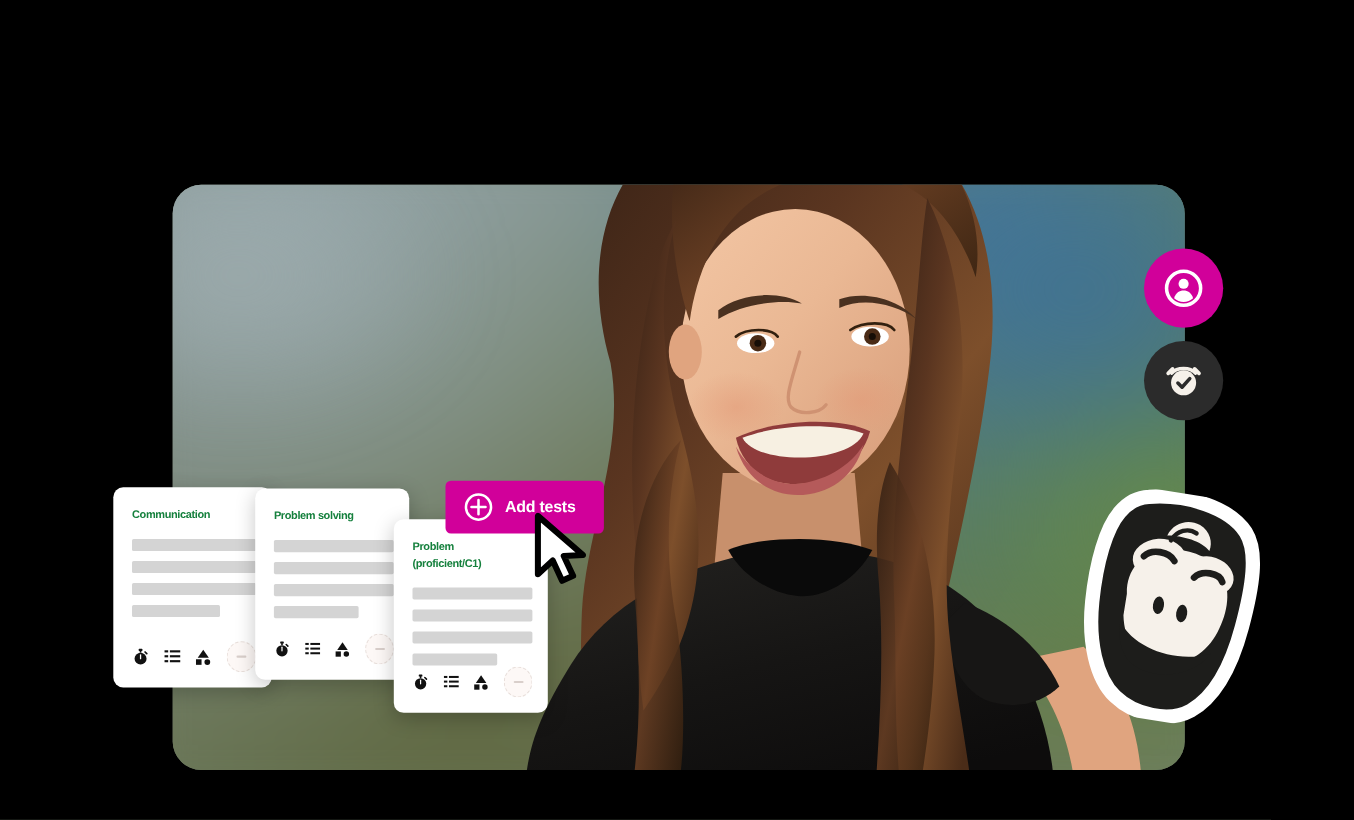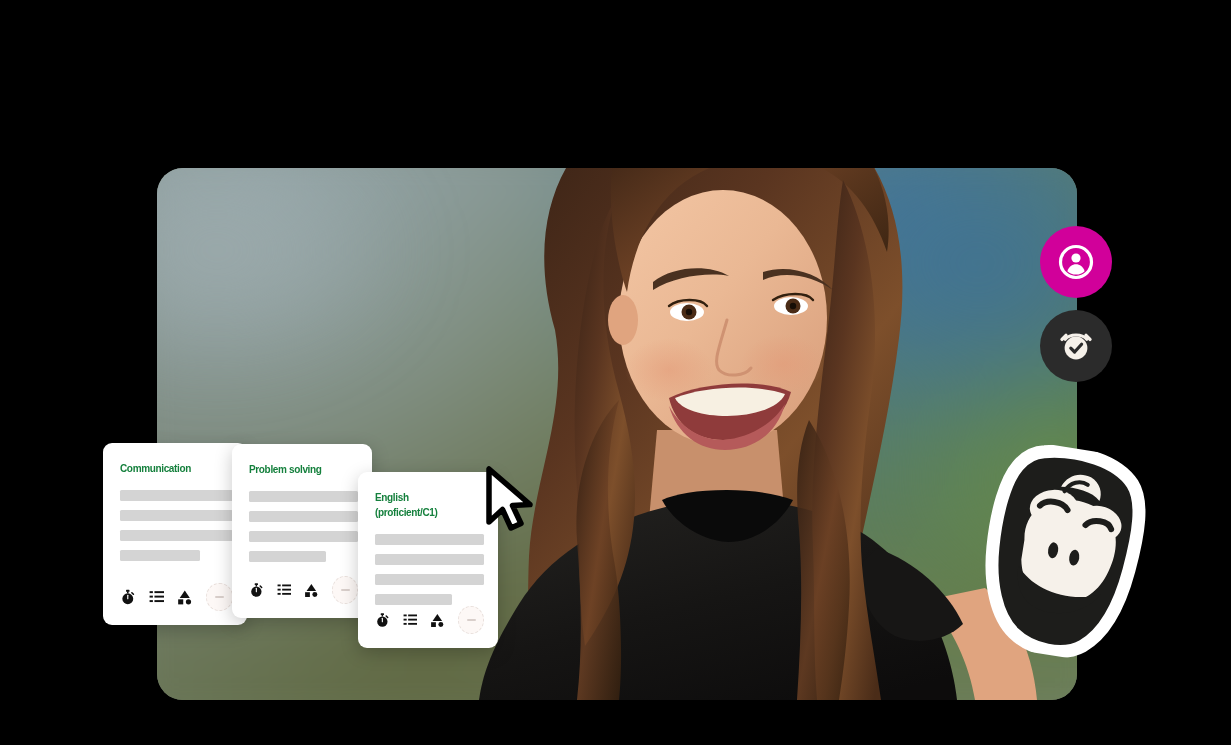--- a/index.html
+++ b/index.html
@@ -446,21 +446,21 @@
         <circle cx="11.8" cy="13.0" r="2.7" fill="#111"></circle>
         <rect x="1.2" y="10.4" width="5.2" height="5.2" fill="#111"></rect>
       </svg>
       <div class="minus-circle">
         <div class="minus-bar"></div>
       </div>
     </div>
   </div>
 
   <div class="test-card card-english">
-    <div class="card-title two-line"><span>English</span><br><span>(proficient/C1)</span></div>
+    <div class="card-title two-line"><span>Problem</span><br><span>(proficient/C1)</span></div>
     <div class="skeleton-lines">
       <div class="sk w100"></div>
       <div class="sk w100"></div>
       <div class="sk w100"></div>
       <div class="sk w72"></div>
     </div>
     <div class="card-icons">
       <svg class="ic" viewBox="0 0 16 16">
         <rect x="6.2" y="0.6" width="3.6" height="2" rx="0.6" fill="#111"></rect>
         <rect x="7.2" y="2" width="1.6" height="2.2" fill="#111"></rect>
@@ -480,18 +480,25 @@
         <path d="M8,1.4 L13.2,9.0 L2.8,9.0 Z" fill="#111"></path>
         <circle cx="11.8" cy="13.0" r="2.7" fill="#111"></circle>
         <rect x="1.2" y="10.4" width="5.2" height="5.2" fill="#111"></rect>
       </svg>
       <div class="minus-circle">
         <div class="minus-bar"></div>
       </div>
     </div>
   </div>
 
+  <button class="add-tests-btn">
+    <svg width="28" height="28" viewBox="0 0 28 28">
+      <circle cx="14" cy="14" r="11.4" fill="none" stroke="#ffffff" stroke-width="2.3"></circle>
+      <path d="M14,7.6 L14,20.4 M7.6,14 L20.4,14" stroke="#ffffff" stroke-width="2.3" stroke-linecap="round"></path>
+    </svg>
+    <span class="add-tests-label">Add tests</span>
+  </button>
 
   <svg class="cursor-arrow" viewBox="0 0 52 66">
     <path d="M5,3 L5,56 L18.5,43.5 L27,62 L37,57.5 L28.5,39.5 L46,38.5 Z" fill="#ffffff" stroke="#000000" stroke-width="5.5" stroke-linejoin="round"></path>
   </svg>
 
 </div>
 
 </body></html>

